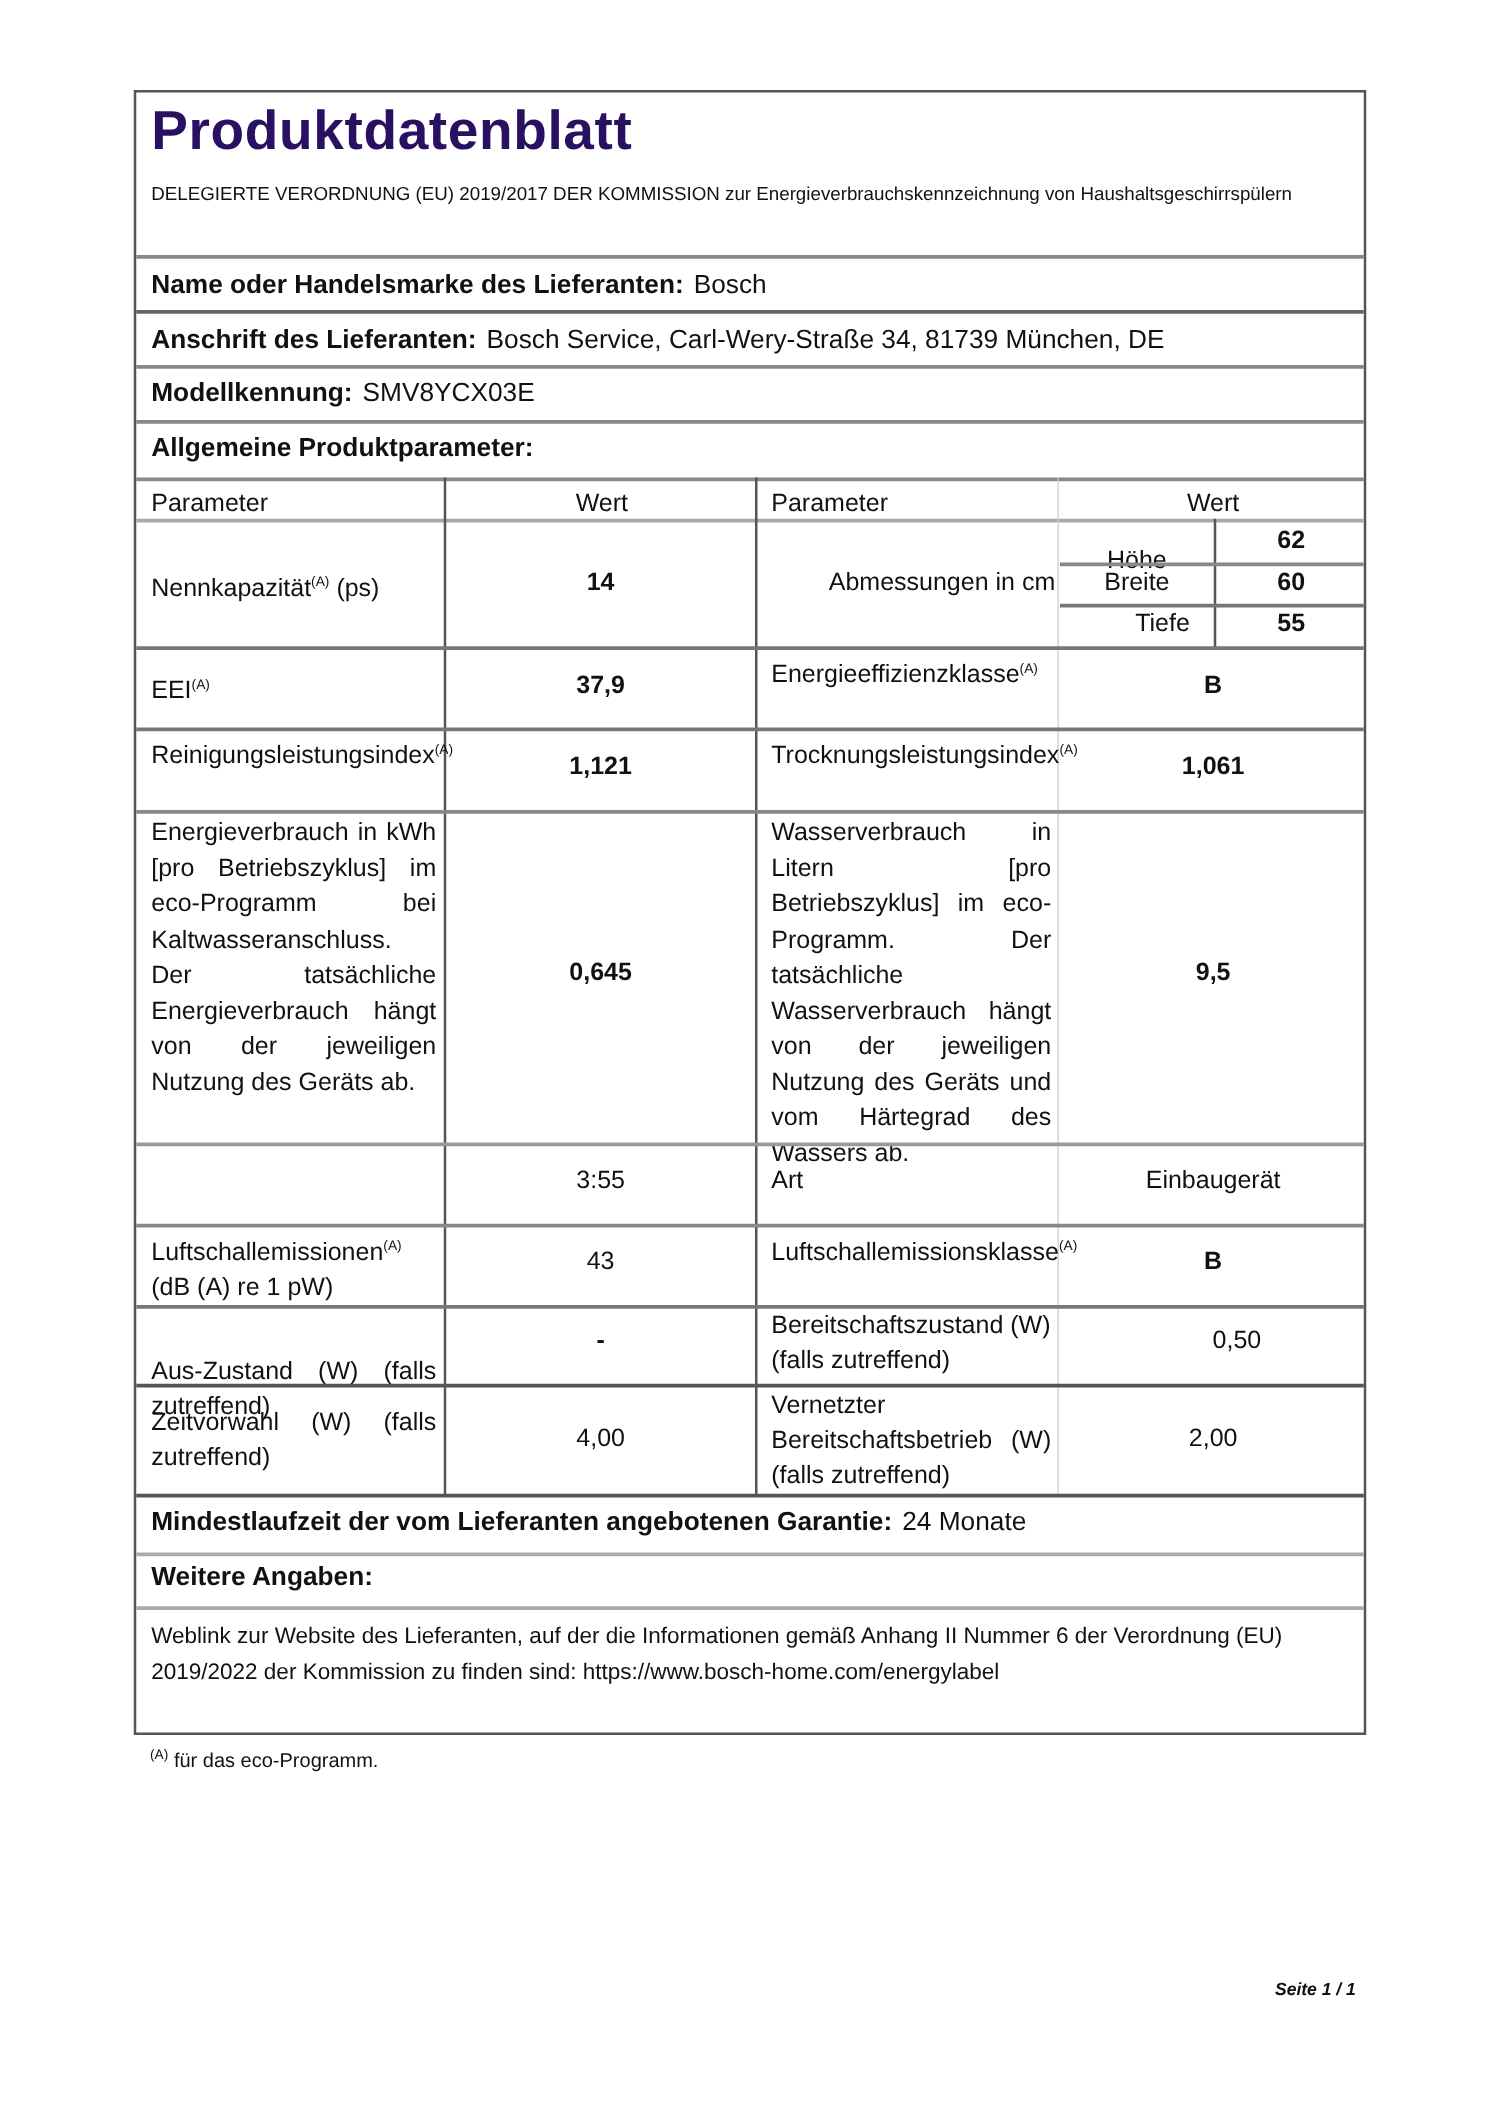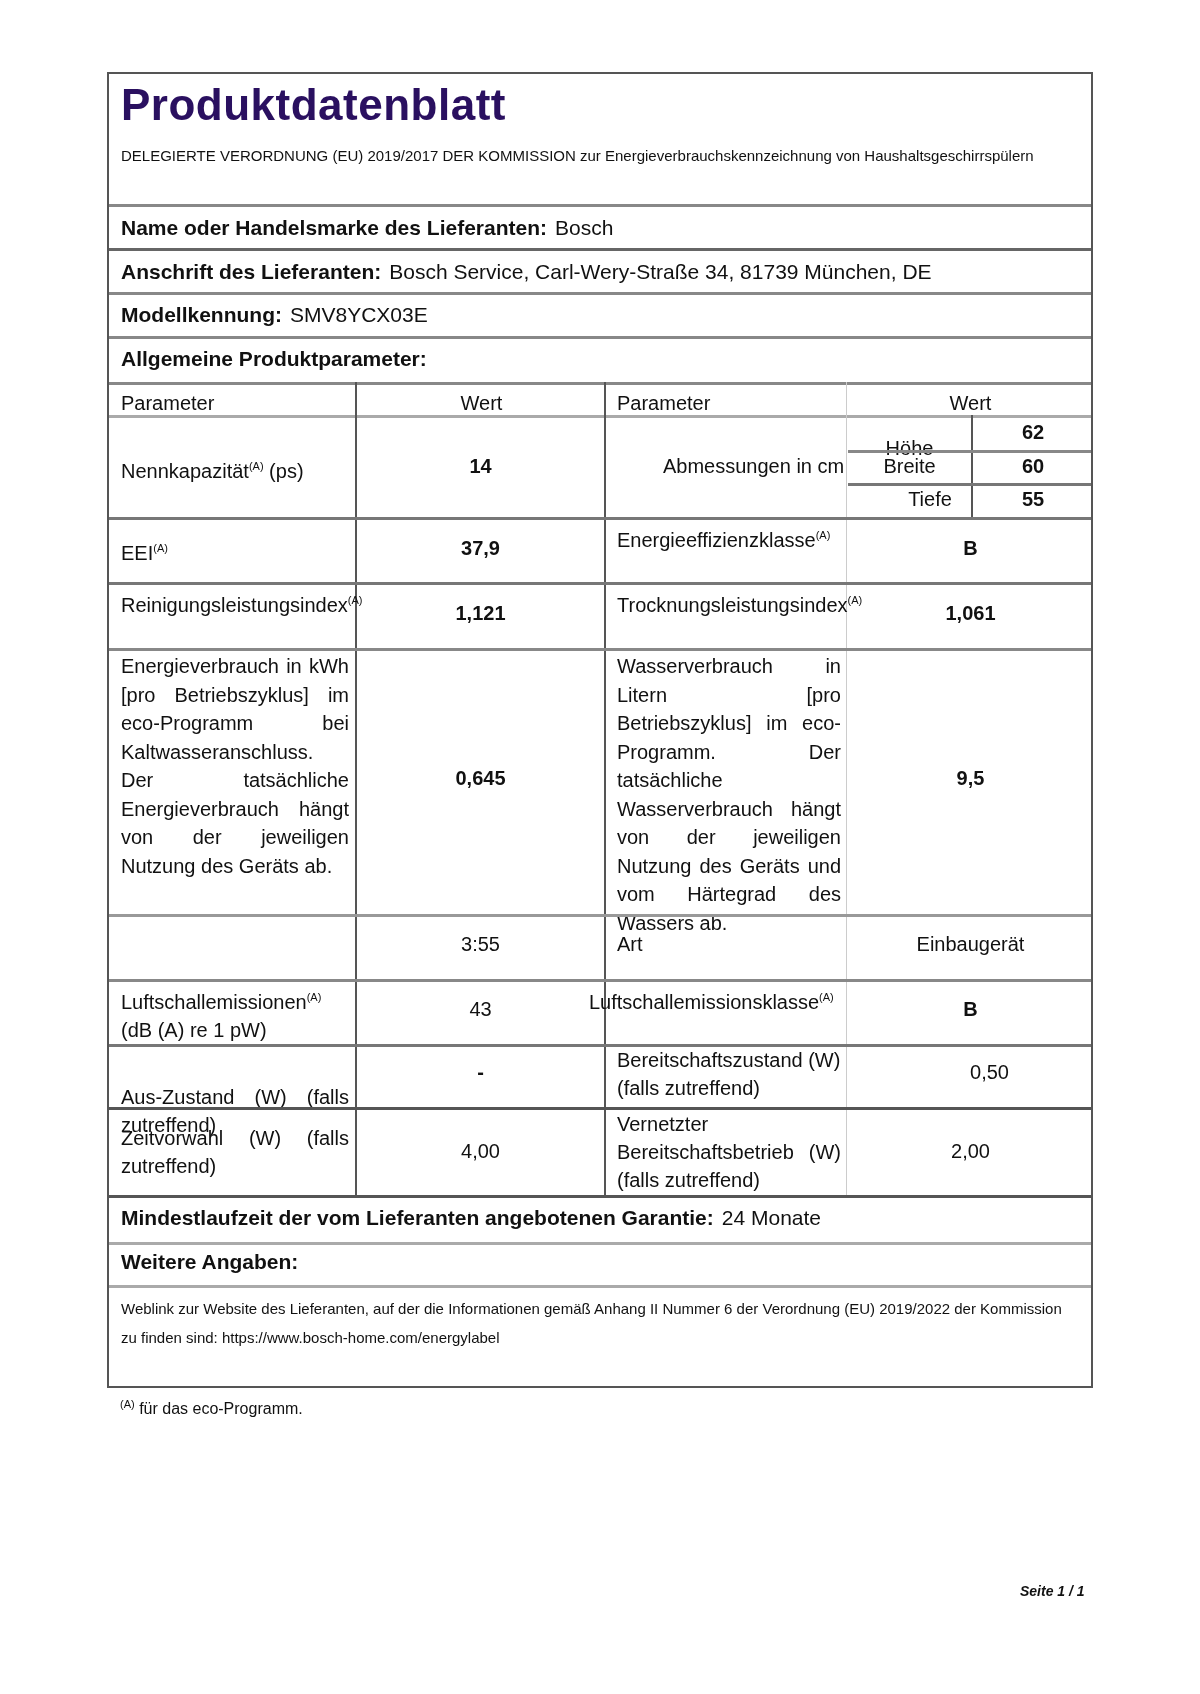--- a/index.html
+++ b/index.html
@@ -14,21 +14,21 @@
   .reg { left:12px; top:70px; width:960px; font-size:15px; line-height:24px; }
   .row-label { left:12px; font-size:21px; font-weight:bold; white-space:nowrap; }
   .row-label .val { font-weight:normal; margin-left:8px; }
   .cell { font-size:20px; line-height:28px; }
   .cell.param { text-align:justify; }
   .cell.val { text-align:center; font-weight:bold; }
   .hdr { font-size:20px; font-weight:bold; }
   sup { font-size:11px; }
   .footnote { position:absolute; left:120px; top:1398px; font-size:16px; }
   .pagenum { position:absolute; left:1020px; top:1583px; font-size:14px; font-style:italic; font-weight:bold; }
-  .weblink { left:12px; top:1220px; width:960px; font-size:15px; line-height:29px; }
+  .weblink { left:12px; top:1220px; width:960px; font-size:18px; line-height:29px; }
 </style>
 </head>
 <body>
 
 <div class="sheet">
 
   <div class="abs title">Produktdatenblatt</div>
   <div class="abs reg">DELEGIERTE VERORDNUNG (EU) 2019/2017 DER KOMMISSION zur Energieverbrauchskennzeichnung von Haushaltsgeschirrspülern</div>
   <div class="hline" style="top:130px;"></div>
 
@@ -104,21 +104,21 @@
 
   <div class="abs cell val" style="left:248px;top:856px;width:247px;font-weight:normal;">3:55</div>
   <div class="abs cell" style="left:508px;top:856px;">Art</div>
   <div class="abs cell val" style="left:739px;top:856px;width:245px;font-weight:normal;">Einbaugerät</div>
   <div class="hline" style="top:905px;background:#888;"></div>
 
   <div class="abs cell" style="left:12px;top:909px;width:232px;">
     <span>Luftschallemissionen</span><sup>(A)</sup> <span>(dB (A) re 1 pW)</span>
   </div>
   <div class="abs cell val" style="left:248px;top:921px;width:247px;font-weight:normal;">43</div>
-  <div class="abs cell" style="left:480px;top:909px;width:224px;">
+  <div class="abs cell" style="left:508px;top:909px;width:224px;">
     <span>Luftschallemissionsklasse</span><sup>(A)</sup>
   </div>
   <div class="abs cell val" style="left:739px;top:921px;width:245px;">B</div>
   <div class="hline" style="top:970px;background:#777;"></div>
 
   <div class="abs cell param" style="left:12px;top:1009px;width:228px;">Aus-Zustand (W) (falls zutreffend)</div>
   <div class="abs cell val" style="left:248px;top:984px;width:247px;">-</div>
   <div class="abs cell" style="left:508px;top:972px;width:224px;">Bereitschaftszustand (W) (falls zutreffend)</div>
   <div class="abs cell val" style="left:739px;top:984px;width:283px;font-weight:normal;">0,50</div>
   <div class="hline" style="top:1033px;background:#555;"></div>

